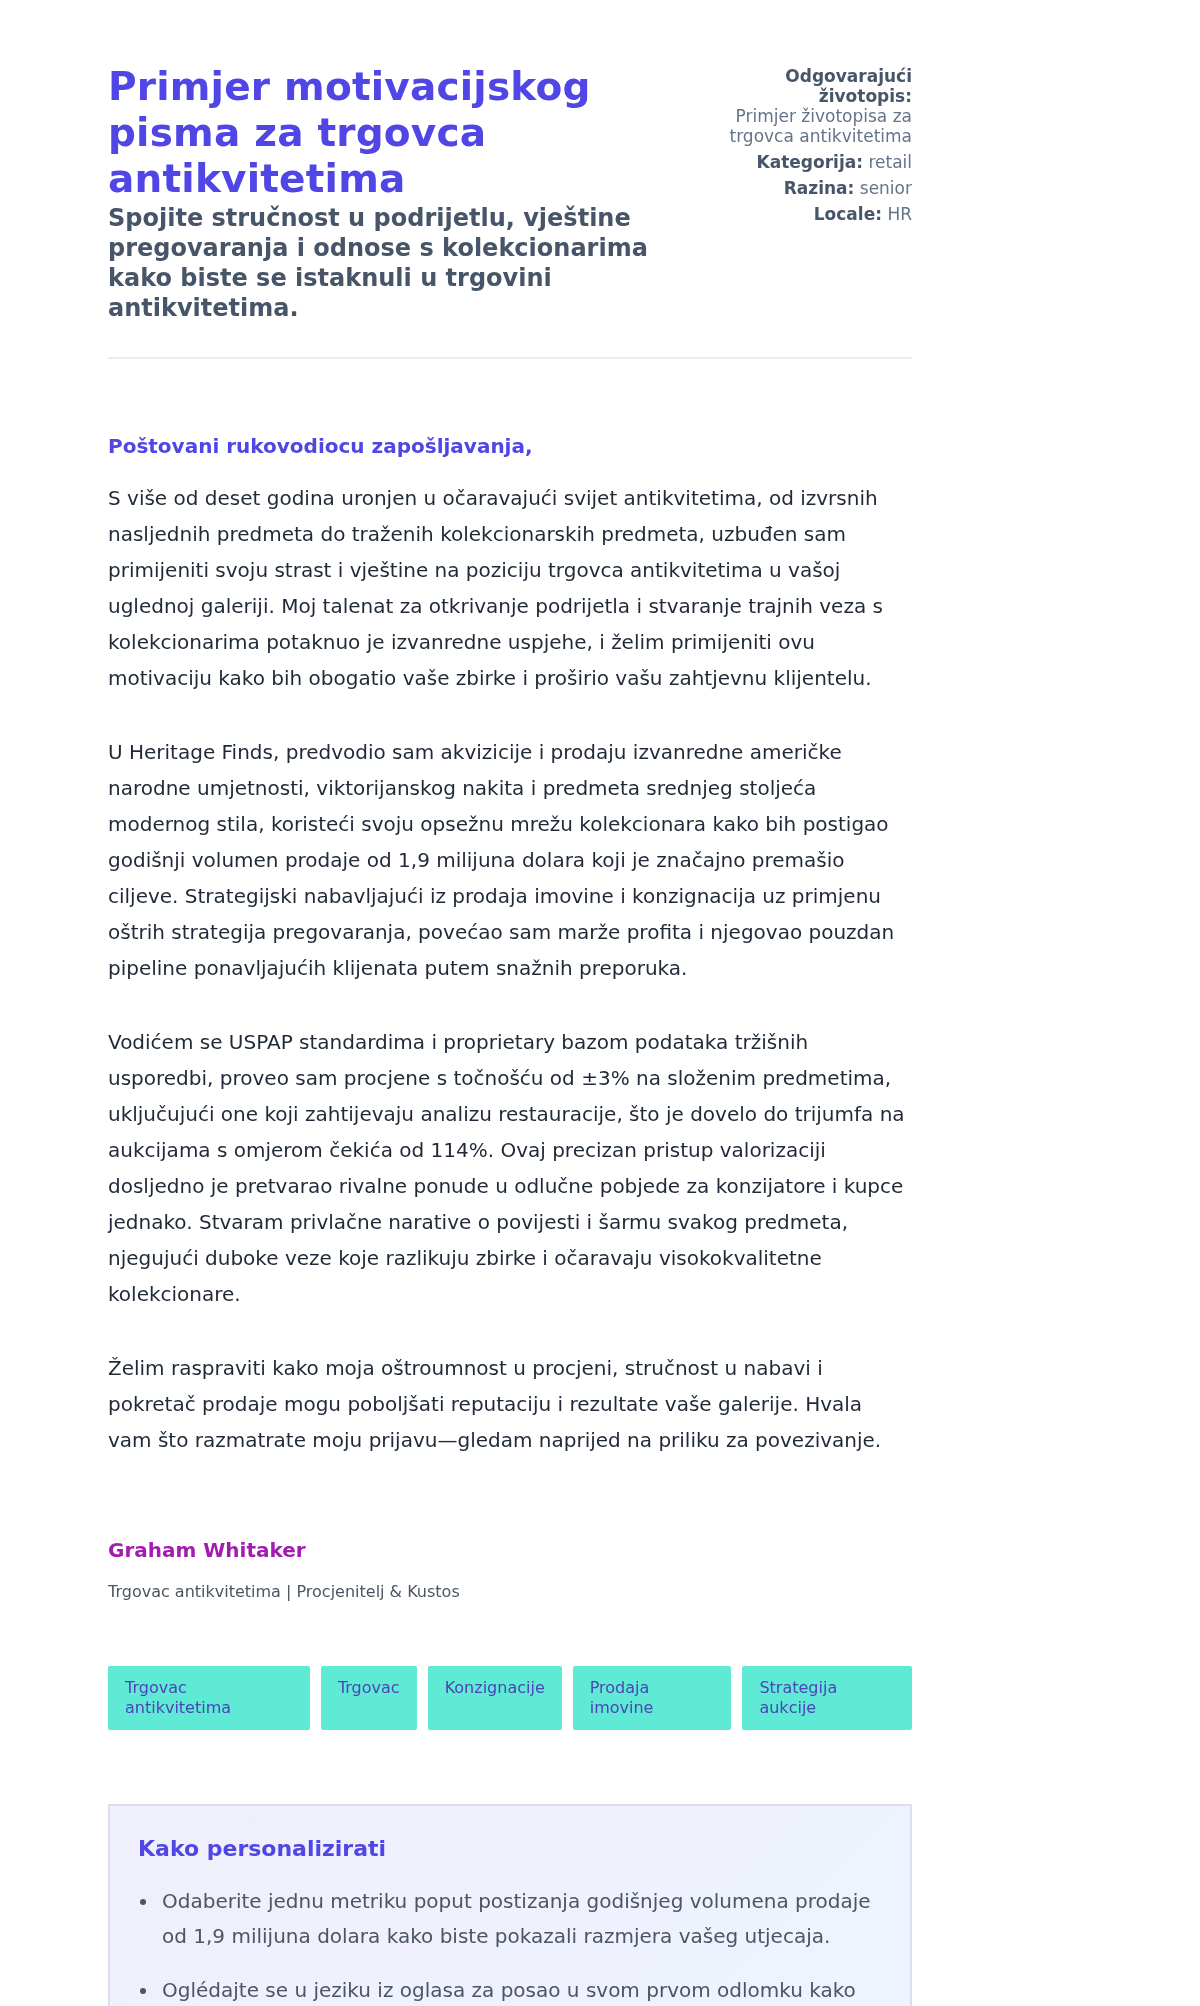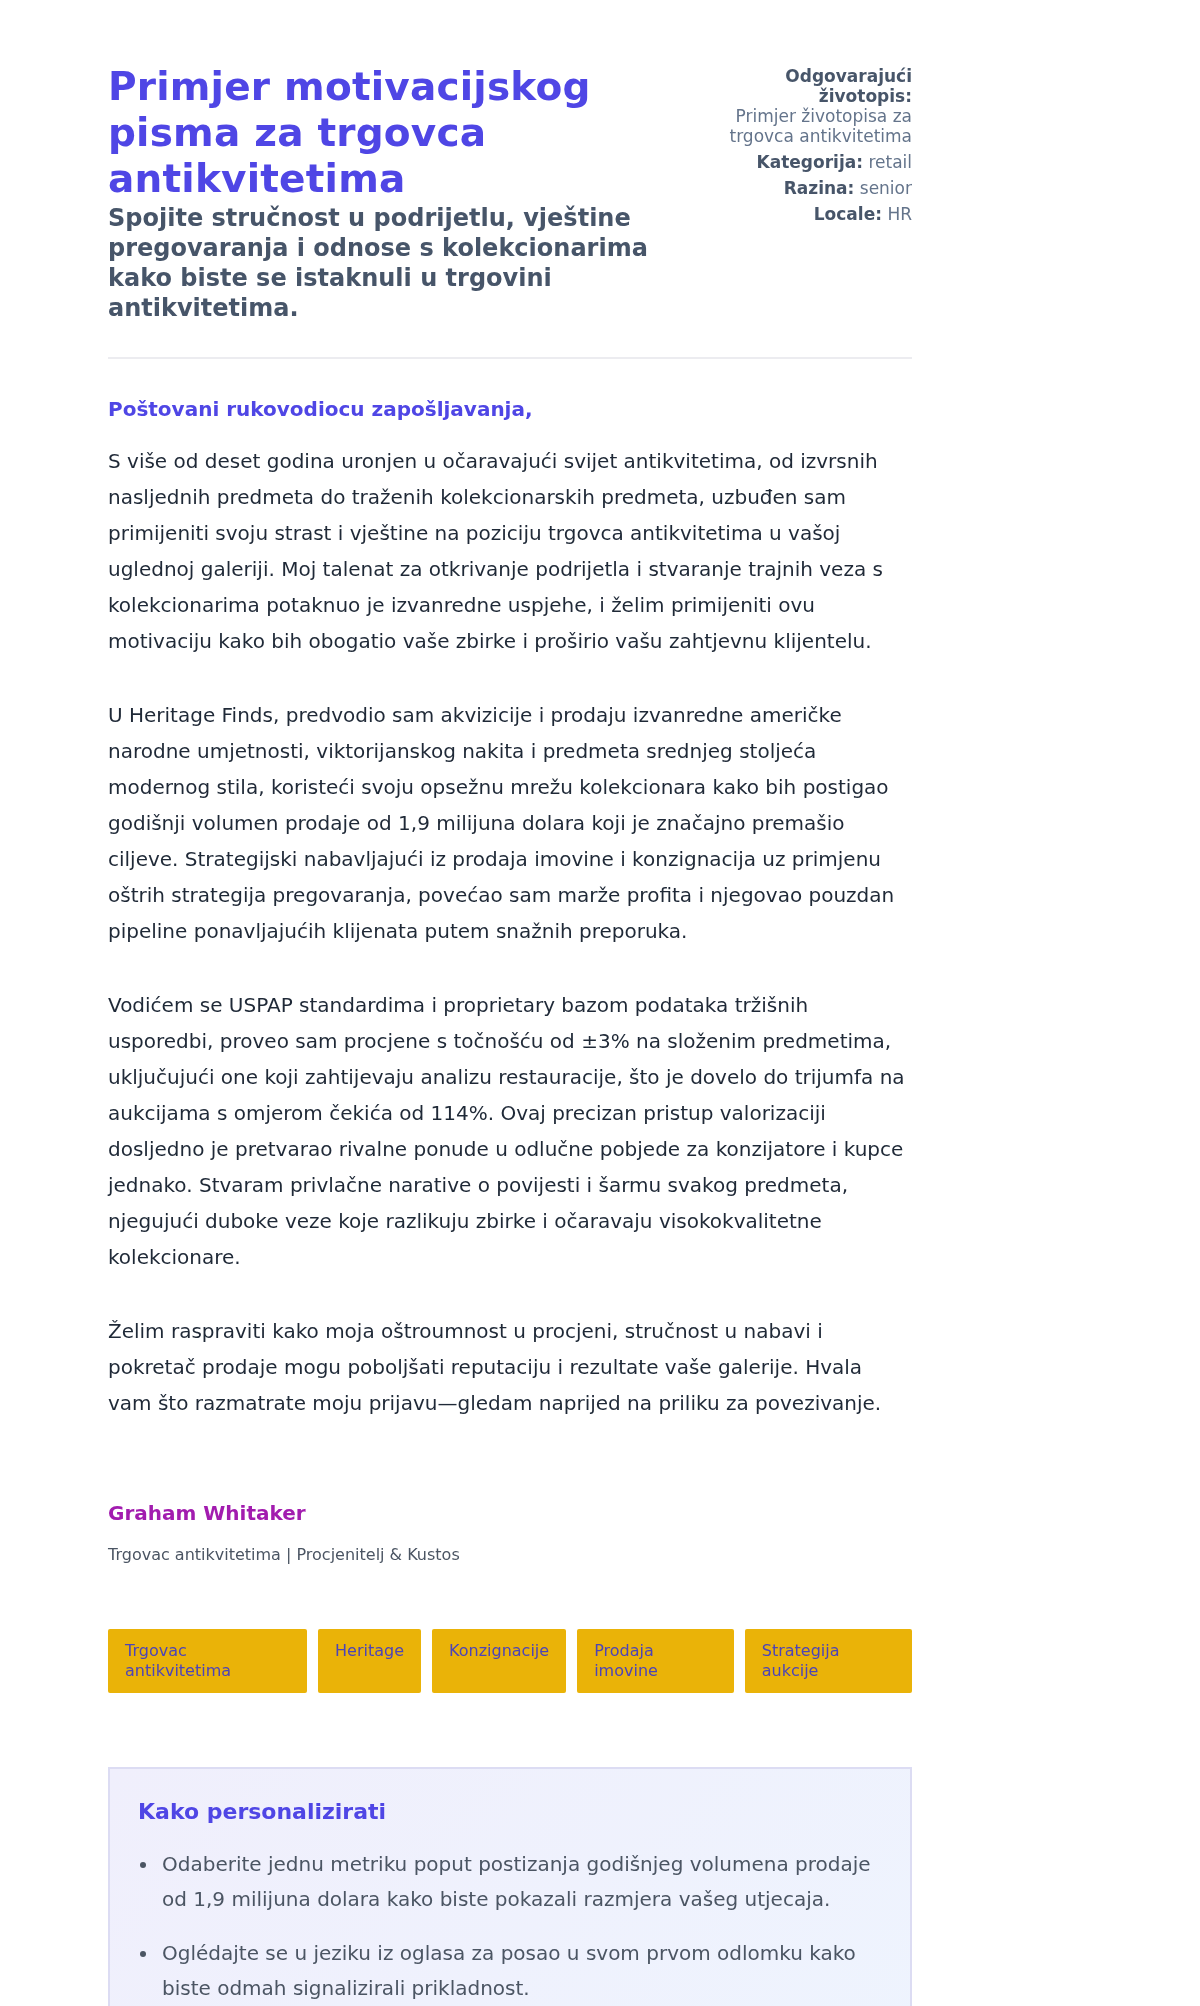--- a/index.html
+++ b/index.html
@@ -45,21 +45,21 @@
       color: #64748b;
       padding-top: 2px;
     }
     .meta .row { margin-bottom: 6px; }
     .meta .row.first { margin-bottom: 6px; }
     .meta .label { font-weight: bold; color: #475569; }
     .meta .value-block { display: block; }
 
     
     .salutation {
-      margin-top: 36px;
+      margin-top: 73px;
       font-size: 20px;
       line-height: 28px;
       font-weight: bold;
       color: #4f46e5;
     }
     .paragraph {
       margin-top: 20px;
       font-size: 20px;
       line-height: 36px;
       color: #1f2937;
@@ -81,21 +81,21 @@
       color: #4b5563;
     }
 
     
     .tags {
       display: flex;
       gap: 11px;
       margin-top: 60px;
     }
     .tag {
-      background: #eab308;
+      background: #5eead4;
       color: #4c44b8;
       font-size: 16px;
       line-height: 20px;
       padding: 12px 17px;
       border-radius: 2px;
       cursor: pointer;
     }
 
     
     .callout {
@@ -170,21 +170,21 @@
     <p class="paragraph">Želim raspraviti kako moja oštroumnost u procjeni, stručnost u nabavi i pokretač prodaje mogu poboljšati reputaciju i rezultate vaše galerije. Hvala vam što razmatrate moju prijavu—gledam naprijed na priliku za povezivanje.</p>
   </section>
 
   <section class="signature">
     <div class="sig-name">Graham Whitaker</div>
     <div class="sig-role">Trgovac antikvitetima | Procjenitelj &amp; Kustos</div>
   </section>
 
   <div class="tags">
     <span class="tag">Trgovac antikvitetima</span>
-    <span class="tag">Heritage</span>
+    <span class="tag">Trgovac</span>
     <span class="tag">Konzignacije</span>
     <span class="tag">Prodaja imovine</span>
     <span class="tag">Strategija aukcije</span>
   </div>
 
   <aside class="callout">
     <h3 class="callout-title">Kako personalizirati</h3>
     <ul>
       <li>
         <span class="bullet"></span>

